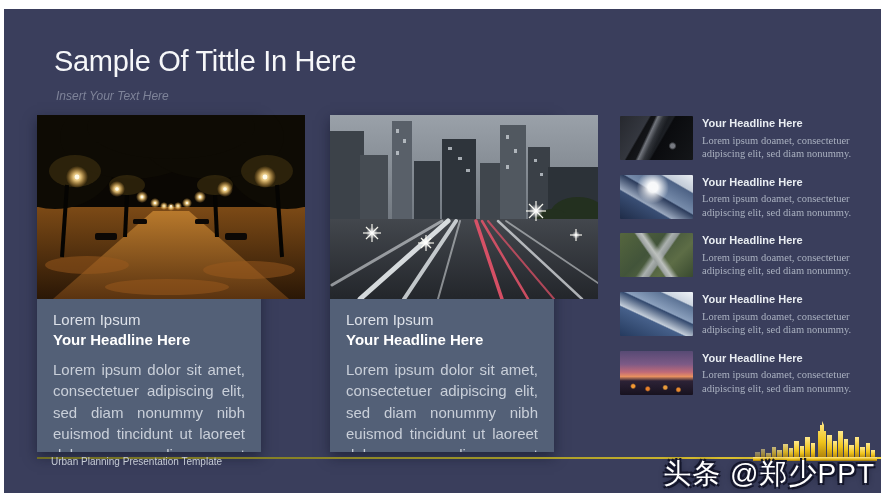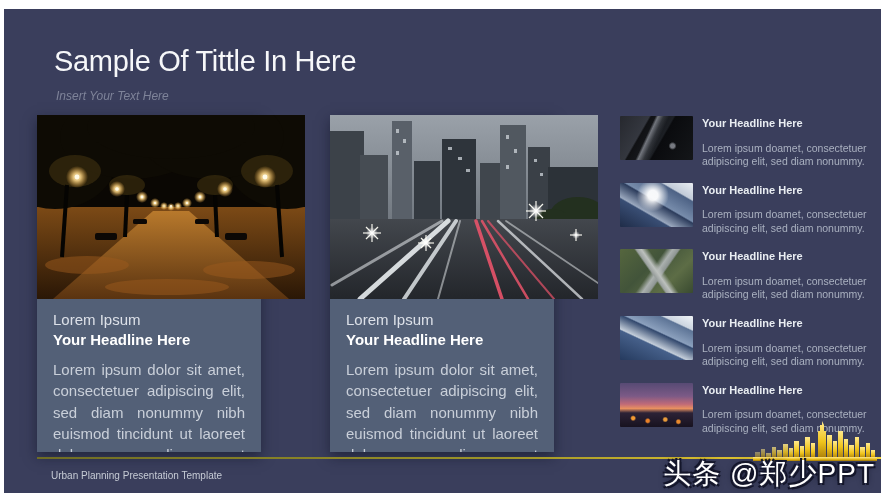--- a/index.html
+++ b/index.html
@@ -23,21 +23,21 @@
   .card-text { margin-top:10px; font-size:15px; line-height:1.42; color:#c9cfd9; text-align:justify; }
   .read-more { margin-top:11px; background:#f4611f; color:#fff; border:none; font-family:inherit;
                font-size:10.5px; padding:6px 15px; border-radius:3px; cursor:pointer; }
 
   
   .sidebar { position:absolute; left:616px; top:107px; width:258px; display:flex; flex-direction:column; gap:14px; }
   .side-item { display:flex; gap:9px; }
   .thumb { width:73px; height:44px; flex:0 0 73px; border-radius:1px; }
   .side-text { width:176px; }
   .side-title { font-size:11px; font-weight:700; color:#e9edf2; line-height:1.25; padding-top:1px; }
-  .side-desc { margin-top:11px; font-size:10.5px; line-height:1.28; color:#aab1c0; }
+  .side-desc { margin-top:3px; font-size:10.5px; line-height:1.28; color:#aab1c0;font-family:Liberation Serif, serif; }
 
   .th1 { background:
       radial-gradient(circle at 72% 68%, rgba(205,210,220,.55) 0 2px, rgba(205,210,220,0) 4px),
       linear-gradient(115deg, transparent 38%, rgba(175,180,190,.6) 41%, rgba(120,126,136,.25) 47%, transparent 53%),
       linear-gradient(120deg, #26282e 0%, #34373f 30%, #101114 32%, #1c1f24 55%, #0a0b0e 57%, #141619 100%); }
   .th2 { background:
       radial-gradient(circle at 45% 28%, rgba(255,255,255,.95) 0 5px, rgba(255,255,255,0) 16px),
       linear-gradient(210deg, #e9edf2 0%, #c2cbd8 20%, #4d6285 22%, #778cab 45%, #2c3c5c 47%, #9aa8be 65%, #394e74 67%, #1f2c48 100%); }
   .th3 { background:
       linear-gradient(55deg, transparent 43%, #9aa09e 45%, #bcc0bd 50%, transparent 57%),
@@ -48,21 +48,21 @@
   .th5 { background:
       radial-gradient(circle at 18% 80%, rgba(255,160,50,.95) 0 1.5px, transparent 3px),
       radial-gradient(circle at 38% 86%, rgba(255,140,40,.9) 0 1.5px, transparent 3px),
       radial-gradient(circle at 62% 83%, rgba(255,170,60,.9) 0 1.5px, transparent 3px),
       radial-gradient(circle at 80% 88%, rgba(255,150,45,.9) 0 1.5px, transparent 3px),
       linear-gradient(180deg, #574a74 0%, #7c5a86 30%, #c06a78 48%, #e89060 58%, #2c2236 68%, #17121f 100%); }
 
   
   .divider { position:absolute; left:33px; top:448px; width:844px; height:2px;
              background:linear-gradient(90deg, #6e6c24 0%, #9d9428 55%, #d7bc2e 80%, #f0d43a 100%); }
-  .footer-text { position:absolute; left:47px; top:461px; font-size:10px; color:#c6cbd5; }
+  .footer-text { position:absolute; left:47px; top:447px; font-size:10px; color:#c6cbd5; }
   .skyline { position:absolute; left:749px; top:410px; width:124px; height:44px; }
   .watermark { position:absolute; right:6px; top:446px; z-index:6; font-size:28px; font-weight:400; color:#ffffff;
                letter-spacing:1px; white-space:nowrap;
                text-shadow:2px 2px 0 #14162a, -2px 2px 0 #14162a, 2px -2px 0 #14162a, -2px -2px 0 #14162a, 0 0 6px rgba(10,12,30,.8); }
 </style>
 </head>
 <body>
 
 <div class="screen">
   <div class="slide">

